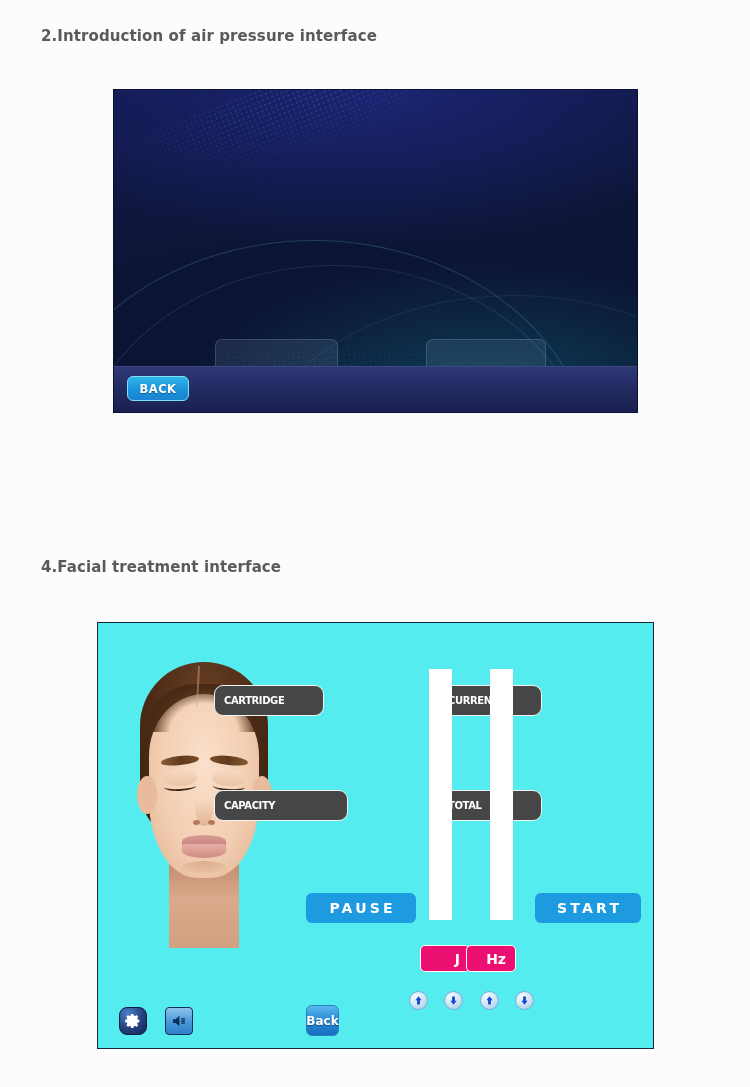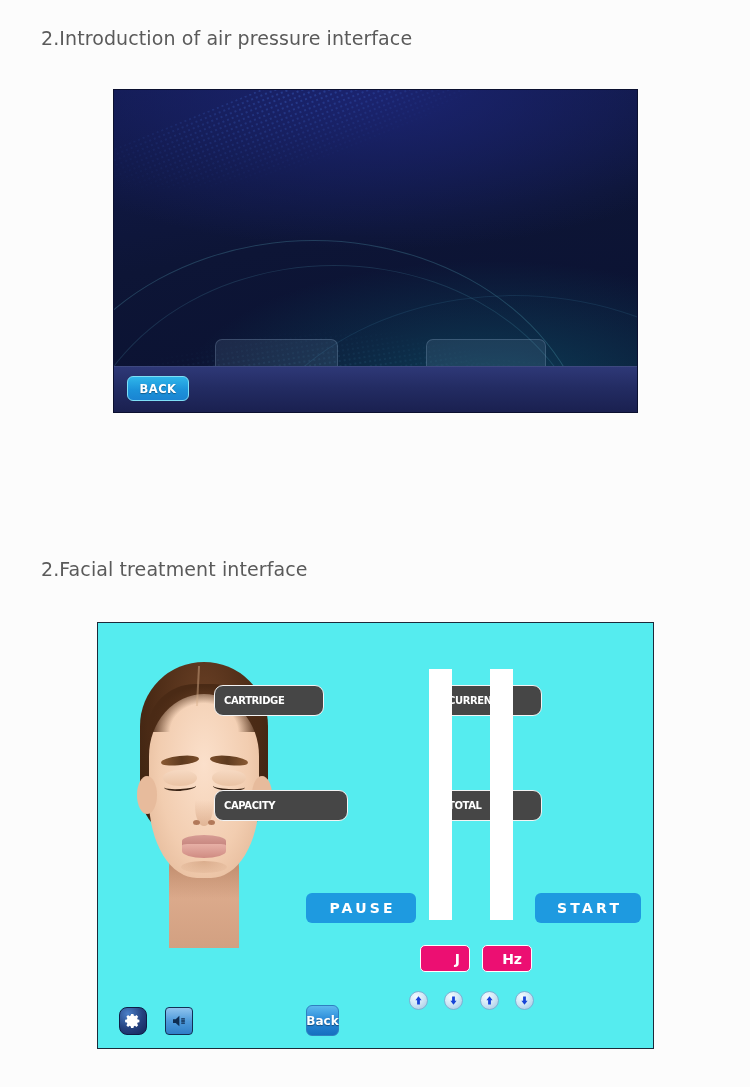--- a/index.html
+++ b/index.html
@@ -14,22 +14,22 @@
     background: #fcfcfc;
     font-family: "DejaVu Sans", sans-serif;
     overflow: hidden;
     position: relative;
   }
 
   
   .section-heading {
     position: absolute;
     left: 41px;
-    font-size: 19px;
-    font-weight: 400;
+    font-size: 15px;
+    font-weight: 700;
     color: #5a5a5a;
     letter-spacing: 0.1px;
     white-space: nowrap;
     font-family: "DejaVu Sans", sans-serif;
   }
   #heading-2 { top: 27px; }
   #heading-3 { top: 558px; }
 
   
   #air-pressure-screen {
@@ -336,21 +336,21 @@
     display: flex;
     align-items: center;
     justify-content: flex-end;
     padding-right: 9px;
     color: #ffffff;
     font-size: 14px;
     font-weight: 700;
     cursor: pointer;
   }
   #unit-j  { left: 420px; top: 945px; }
-  #unit-hz { left: 482px; top: 945px; }
+  #unit-hz { left: 466px; top: 945px; }
 
   
   .stepper-button {
     position: absolute;
     width: 19px;
     height: 19px;
     border-radius: 50%;
     background: radial-gradient(circle at 35% 28%, #f4fbff 0%, #cfe6f5 48%, #9fc4e0 100%);
     border: 1px solid #7fb0d4;
     display: flex;
@@ -432,21 +432,21 @@
 
   <div id="mmhg-label">mmHg</div>
 
   <div id="save-button">SAVE</div>
 
   <div id="air-bottom-bar">
     <div id="back-button-air">BACK</div>
   </div>
 </div>
 
-<div id="heading-3" class="section-heading">2.Facial treatment interface</div>
+<div id="heading-3" class="section-heading">4.Facial treatment interface</div>
 
 <div id="facial-screen">
 
   <div id="face-photo">
     <div class="fp fp-neck"></div>
     <div class="fp fp-neck-shadow"></div>
     <div class="fp fp-hair"></div>
     <div class="fp fp-face"></div>
     <div class="fp fp-forehead-hairline"></div>
     <div class="fp fp-hair-part"></div>

